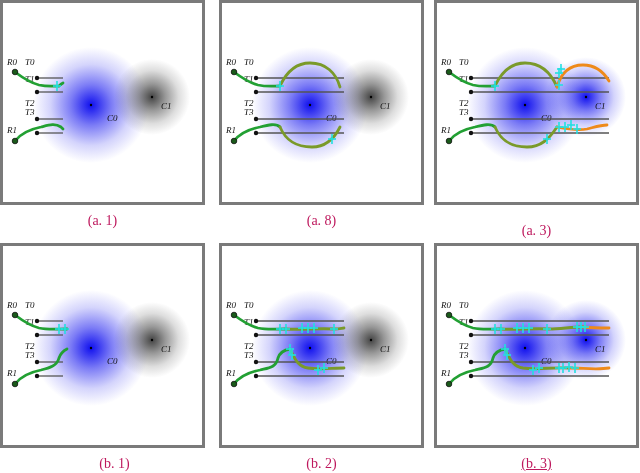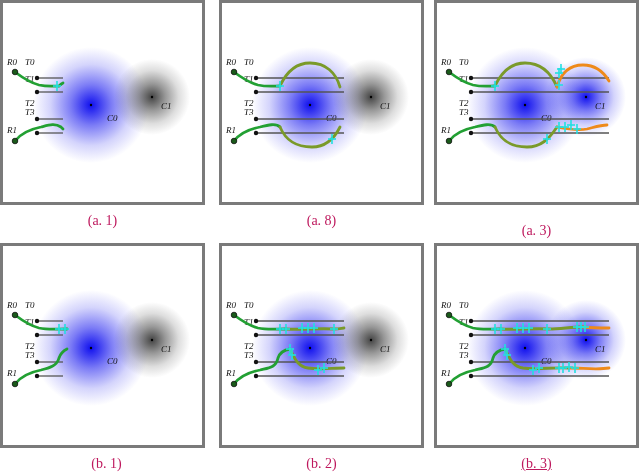--- a/index.html
+++ b/index.html
@@ -244,21 +244,21 @@
         <g>
           <line x1="52" y1="83" x2="60" y2="83" stroke="#22e0e0" stroke-width="1.6"></line>
           <line x1="56" y1="78" x2="56" y2="88" stroke="#22e0e0" stroke-width="1.6"></line>
         </g>
         <g>
           <line x1="58" y1="83" x2="66" y2="83" stroke="#22e0e0" stroke-width="1.6"></line>
           <line x1="62" y1="78" x2="62" y2="88" stroke="#22e0e0" stroke-width="1.6"></line>
         </g>
       </svg>
   </div>
-  <div class="caption" style="left: 4px; top: 456px;">(b. 1)</div>
+  <div class="caption" style="left: 12px; top: 456px;">(b. 1)</div>
 
   <div class="panel" style="left: 219px; top: 243px;">
     <svg viewBox="0 0 199 199" xmlns="http://www.w3.org/2000/svg">
         <defs>
           <radialGradient id="gb20">
             <stop offset="0" stop-color="#1010ee" stop-opacity="1"></stop>
             <stop offset="0.35" stop-color="#1010ee" stop-opacity="0.55"></stop>
             <stop offset="0.7" stop-color="#1010ee" stop-opacity="0.18"></stop>
             <stop offset="1" stop-color="#1010ee" stop-opacity="0"></stop>
           </radialGradient>

